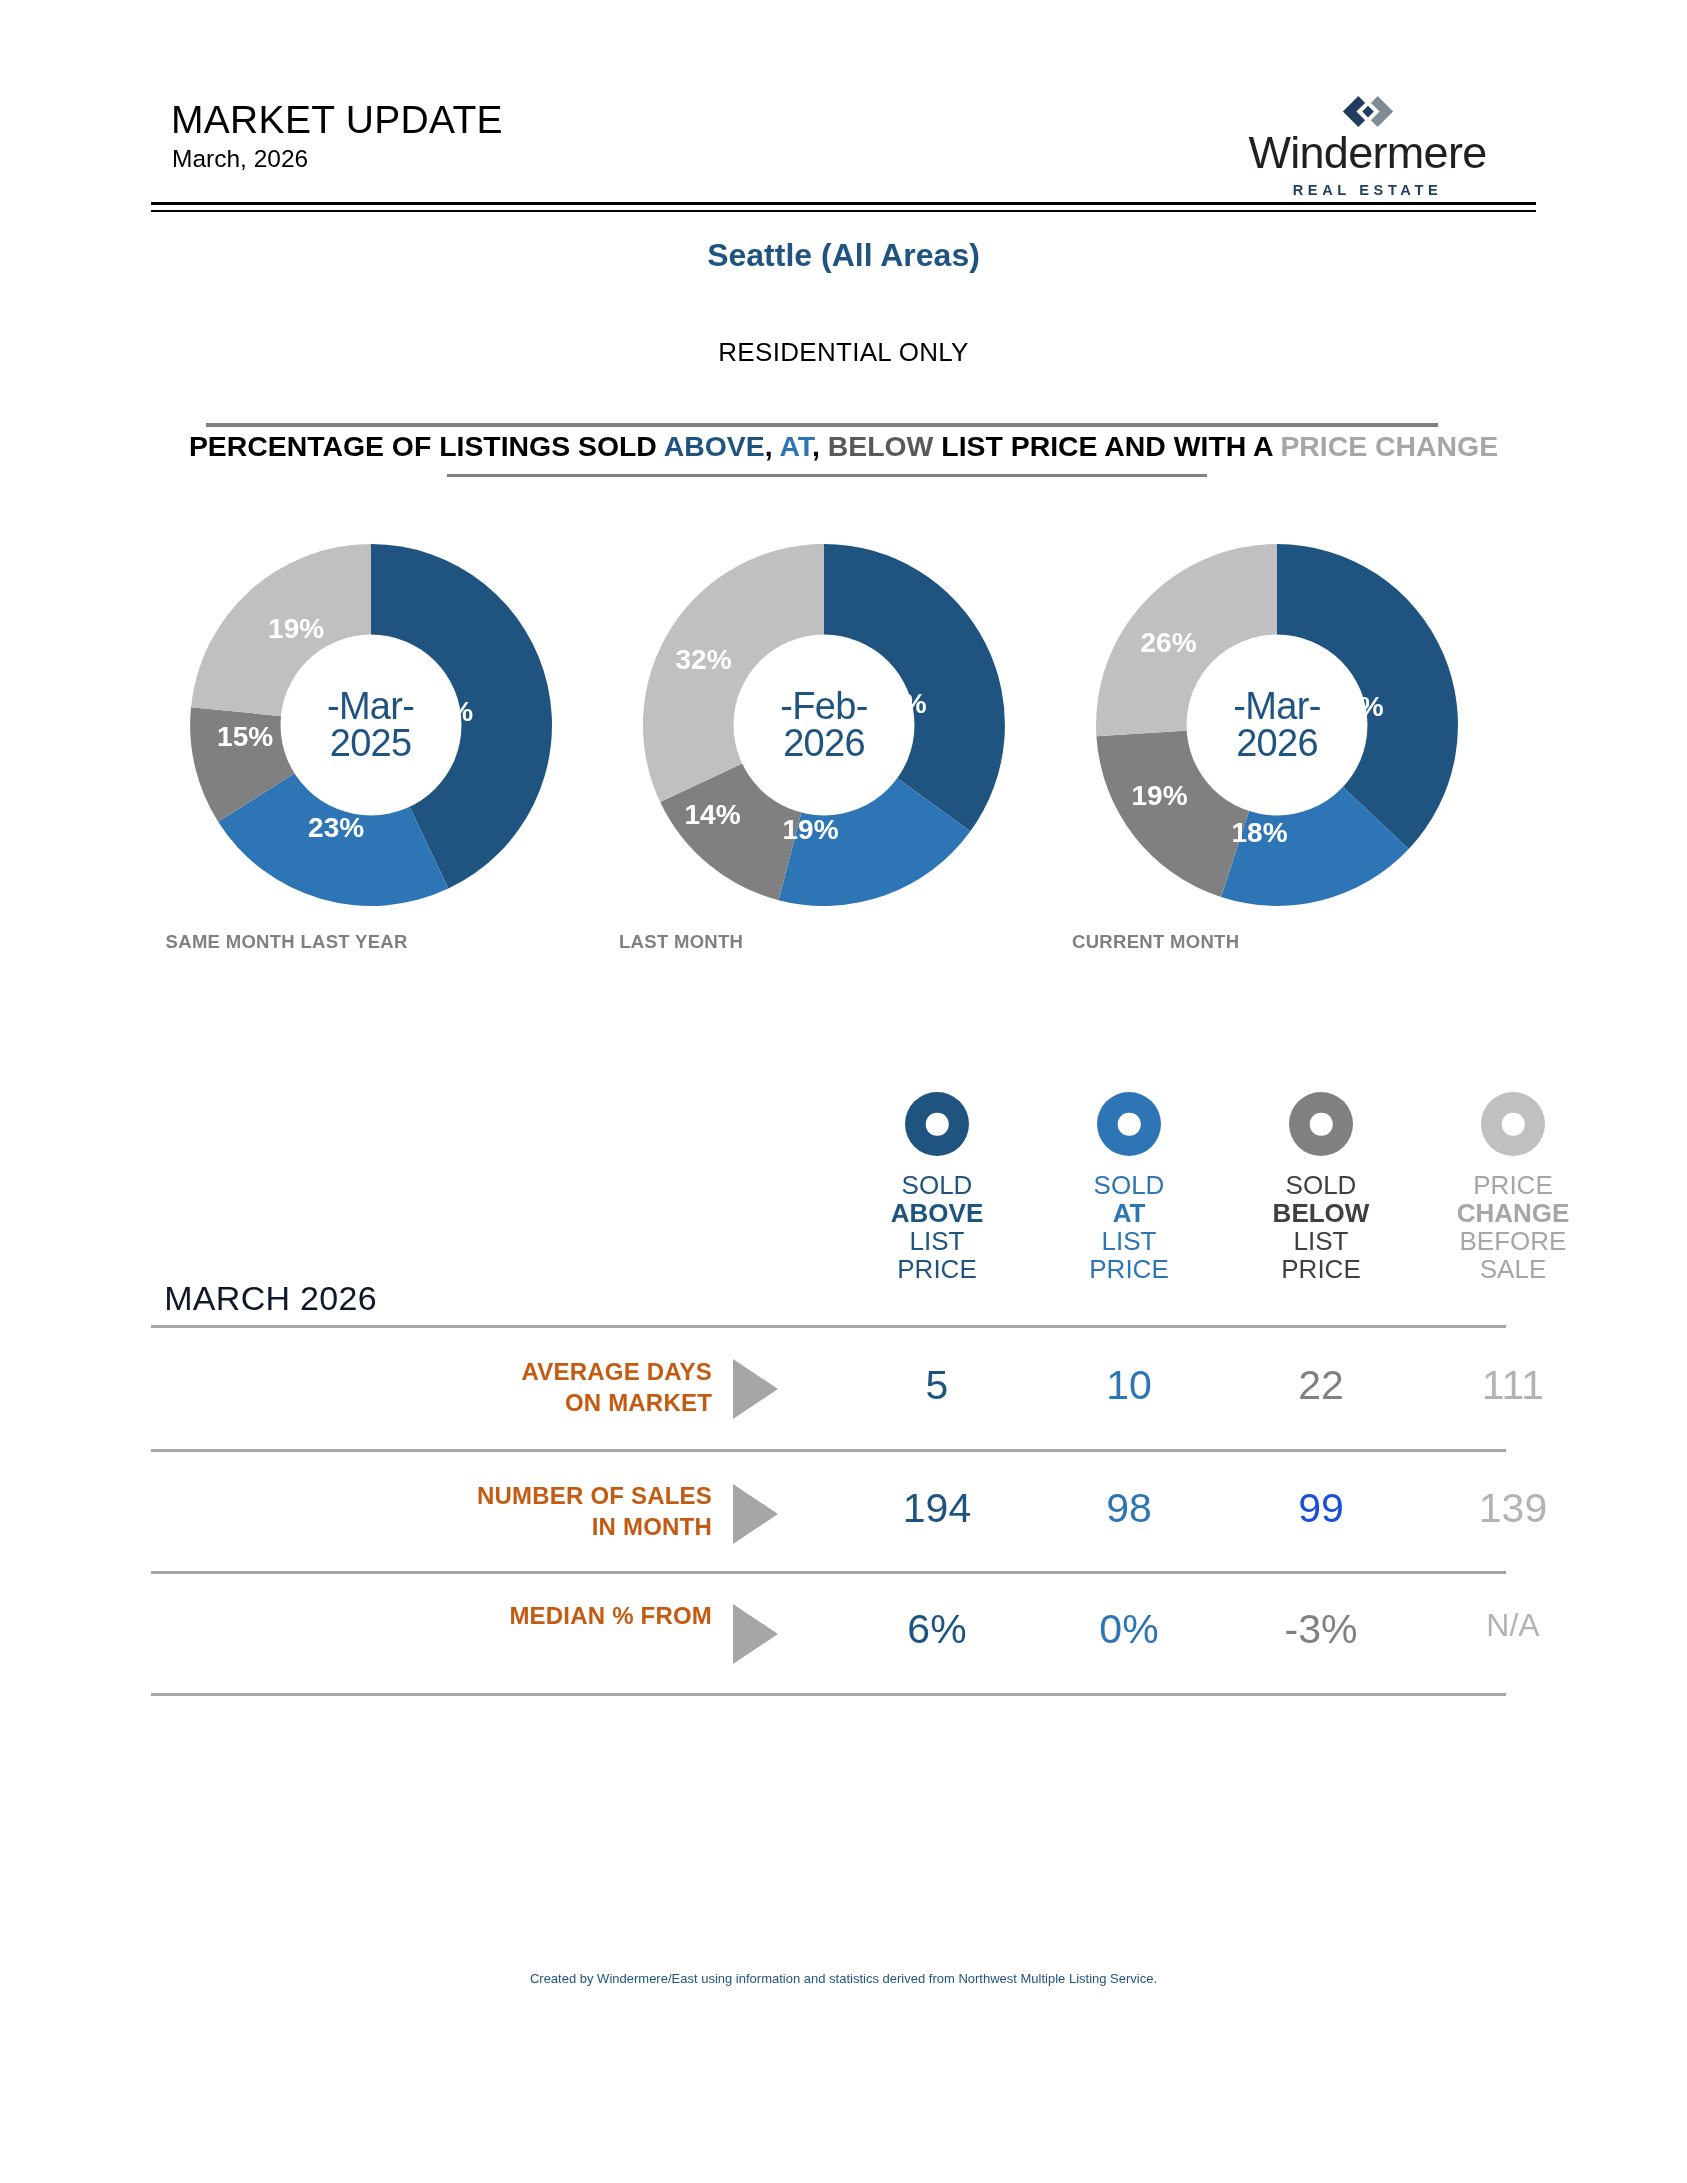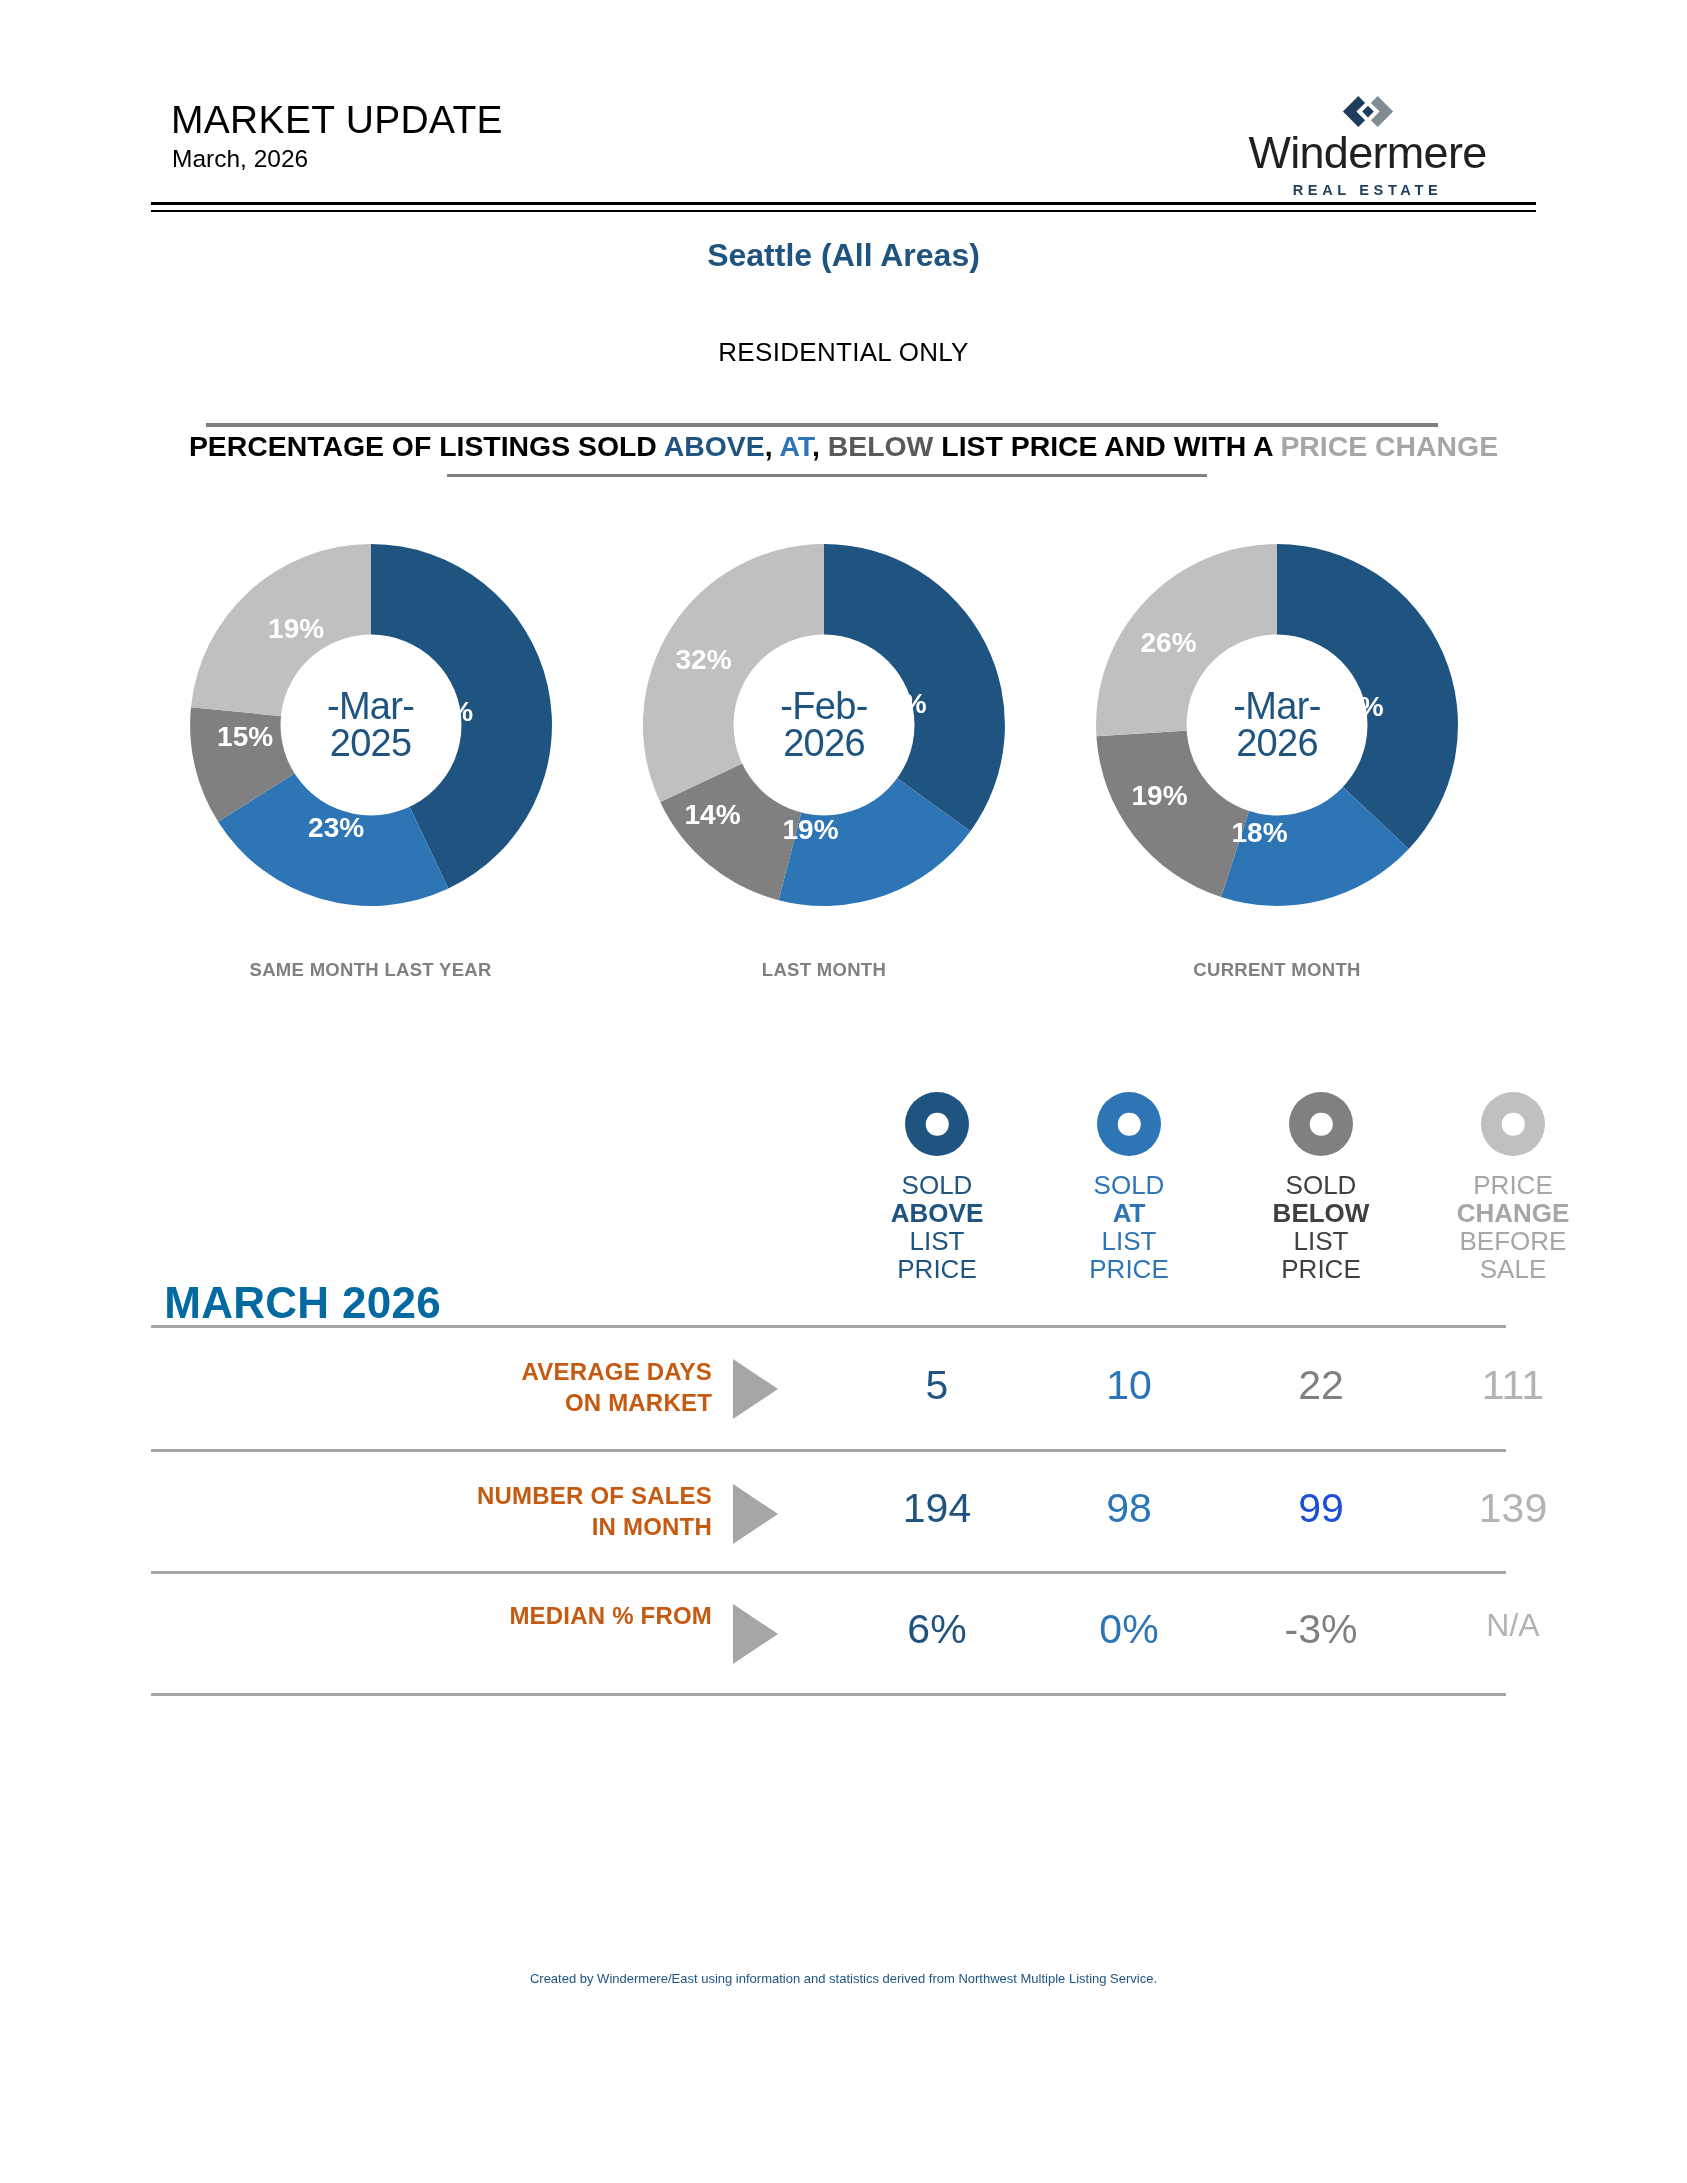--- a/index.html
+++ b/index.html
@@ -214,27 +214,26 @@
     font-weight: 700;
     line-height: 1;
     white-space: nowrap;
     pointer-events: none;
   }
 
   .donut-caption {
     position: absolute;
     left: 0; right: 0;
     top: 397px;
-    text-align: center;
+    text-align: left;
     font-size: 18.5px;
     font-weight: 700;
     color: #808080;
     letter-spacing: 0.3px;
     line-height: 1;
-    margin-top: 28px;
   }
 
   
   .tbl {
     position: absolute;
     left: 151px;
     top: 1092px;
     width: 1385px;
     height: 635px;
   }
@@ -274,23 +273,23 @@
   .leg-lines div { white-space: nowrap; }
   .leg-l1 { font-size: 26px; font-weight: 400; }
   .leg-l2 { font-size: 26px; font-weight: 700; }
   .leg-l3 { font-size: 26px; font-weight: 400; }
   .leg-l4 { font-size: 26px; font-weight: 400; }
 
   .month-label {
     position: absolute;
     left: 13.2px;
     top: 189px;
-    font-size: 44px;
-    font-weight: 700;
-    color: #0369a1;
+    font-size: 34px;
+    font-weight: 400;
+    color: #0f172a;
     letter-spacing: 0.3px;
     line-height: 1;
     white-space: nowrap;
   }
 
   .rule {
     position: absolute;
     left: 0;
     width: 1355px;
     height: 3.3px;

